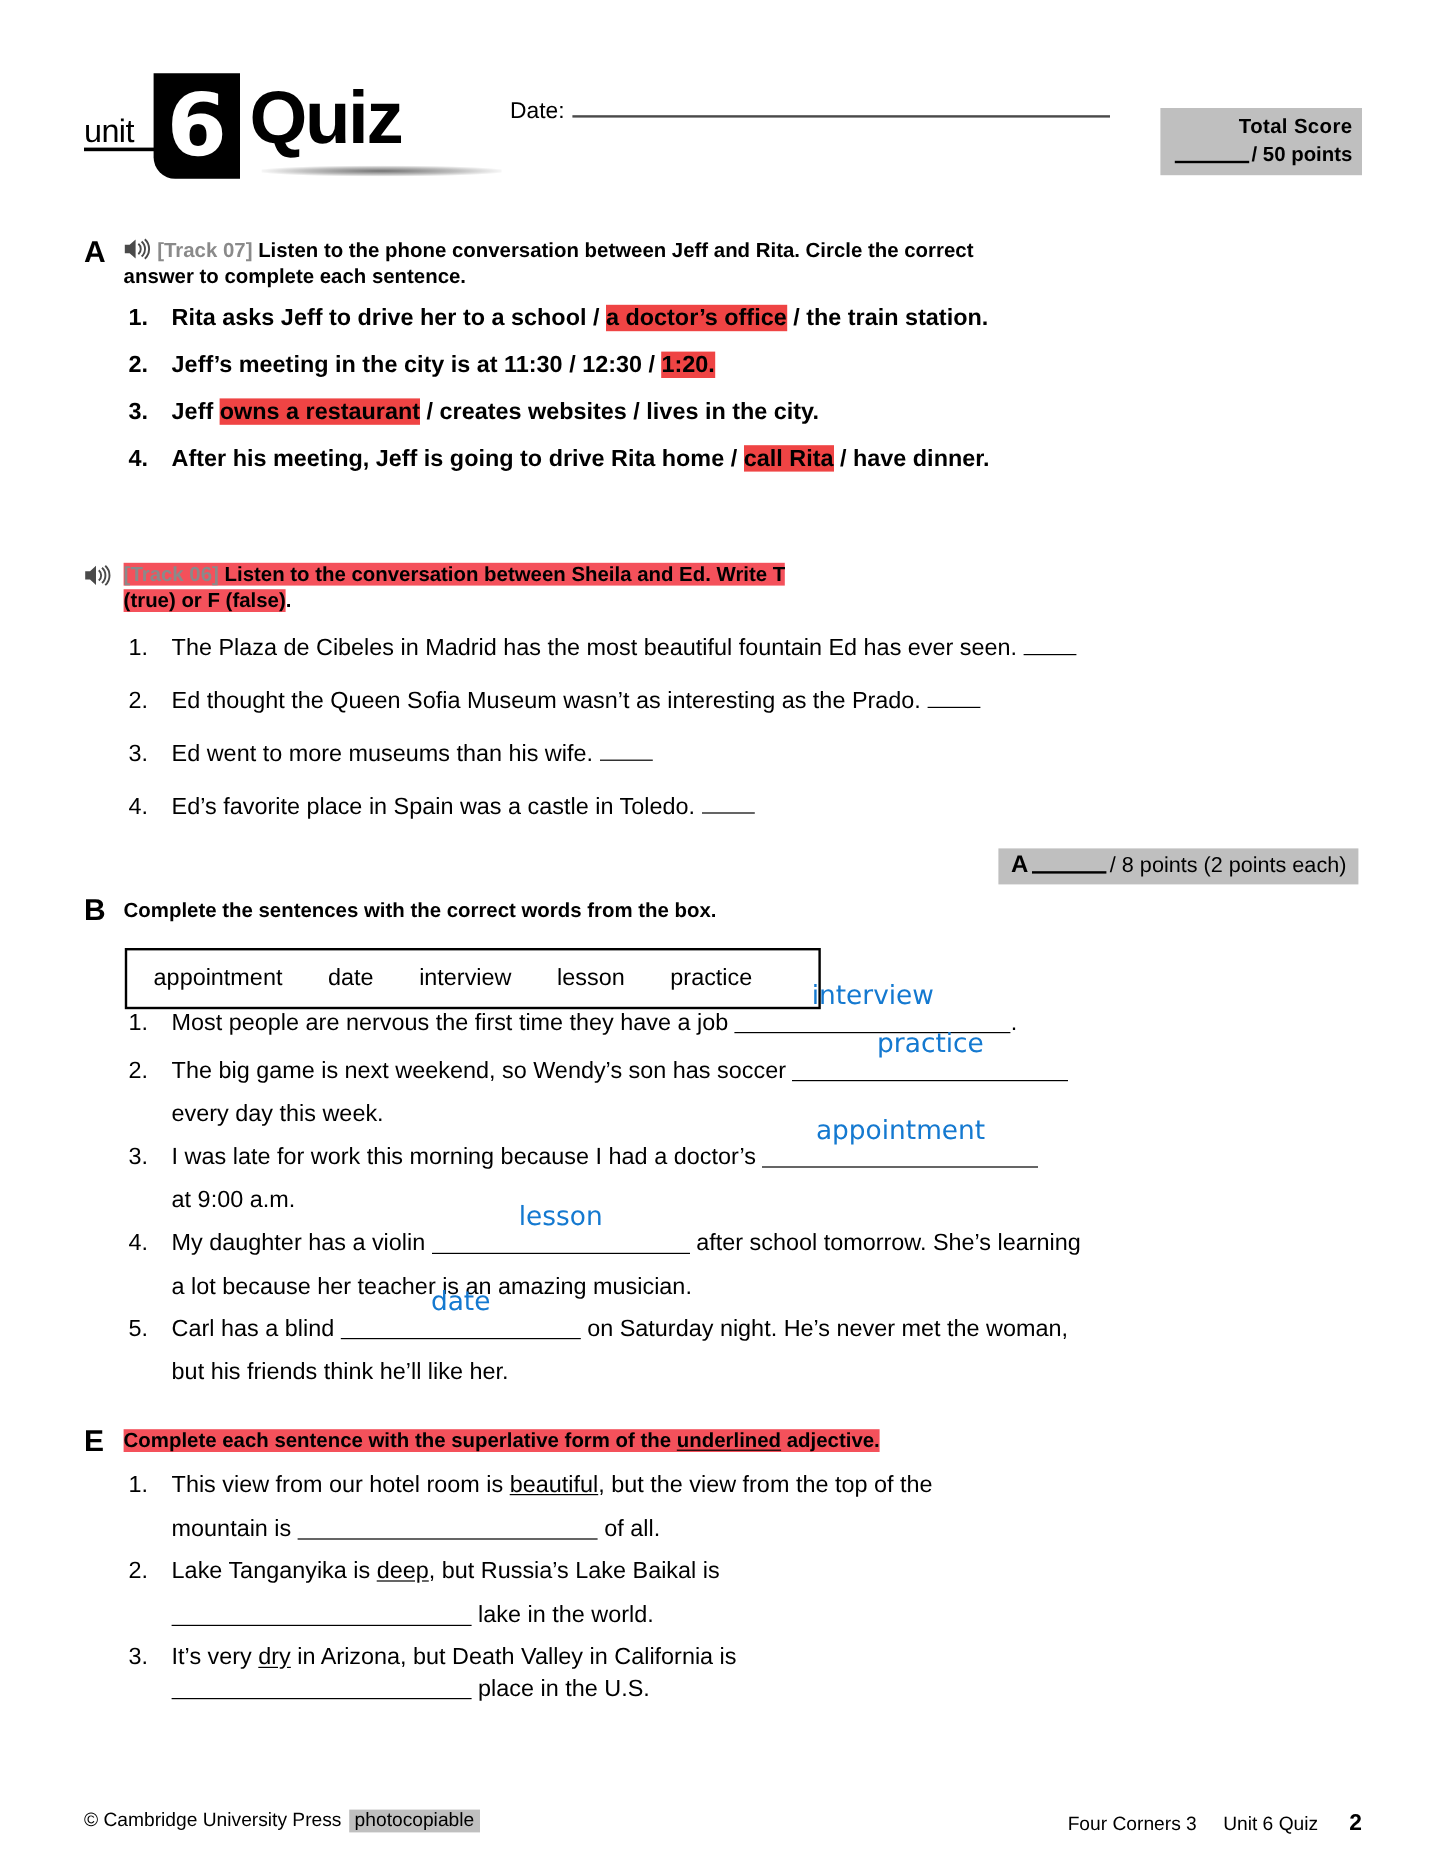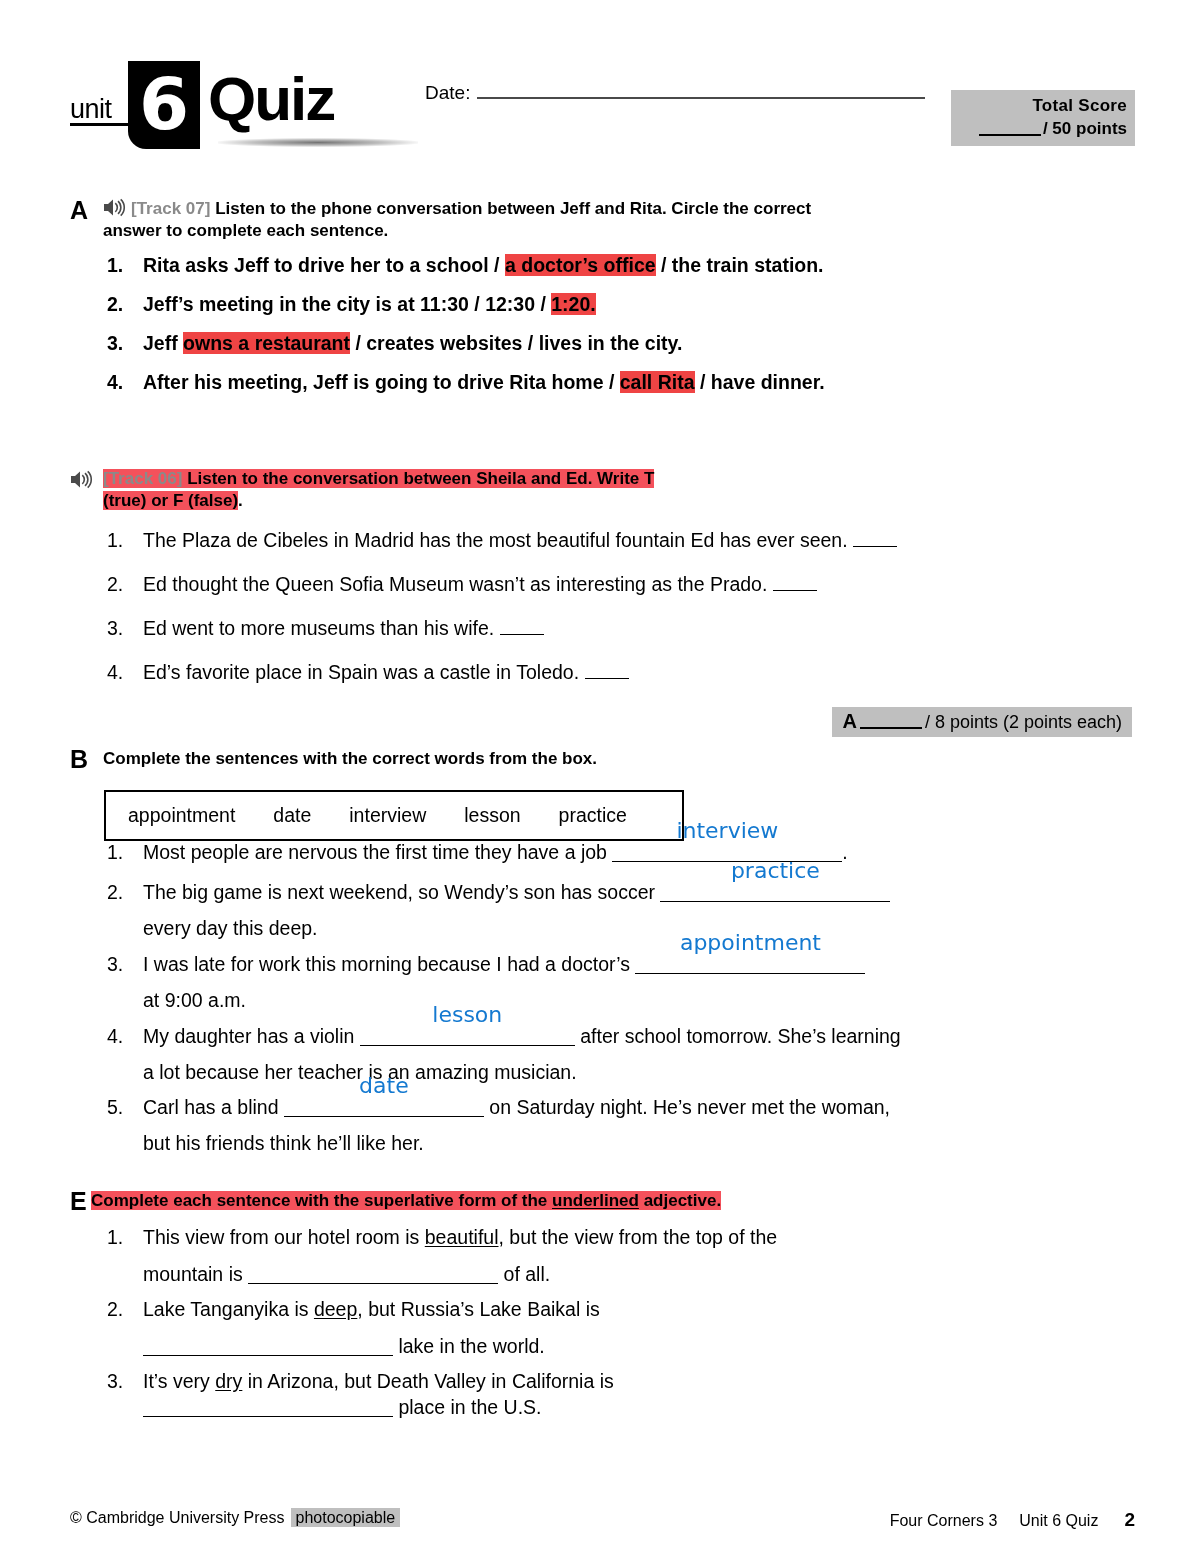--- a/index.html
+++ b/index.html
@@ -48,21 +48,21 @@
   }
 
   .namedate { position:absolute; left:355px; top:22px; width:500px; font-size:19px; }
   .nd-row { display:flex; align-items:baseline; margin-bottom:17px; }
   .nd-label { width:58px; flex:none; }
   .nd-line { flex:1; border-bottom:2px solid #4a4a4a; height:14px; }
   .nd-row.date .nd-label { width:52px; }
 
   .scorebox {
     position:absolute; right:0; top:30px;
-    width:184px; background:#bfbfbf;
+    width:168px; background:#bfbfbf;
     padding:6px 8px 7px 8px;
     text-align:right;
   }
   .scorebox .ttl { font-size:17px; font-weight:700; letter-spacing:0.3px; }
   .scorebox .pts { font-size:17px; font-weight:700; margin-top:3px; white-space:nowrap; }
   .scorebox .blankline {
     display:inline-block; width:62px; border-bottom:2px solid #000;
     height:13px; margin-right:2px; vertical-align:middle;
   }
 
@@ -206,28 +206,28 @@
   <div class="wordbank" id="wordbank" style="left:104px; top:790px; width:580px;">
       <span style="margin-right: 38px;">appointment</span>
       <span style="margin-right: 38px;">date</span>
       <span style="margin-right: 38px;">interview</span>
       <span style="margin-right: 38px;">lesson</span>
       <span>practice</span>
     </div>
 
   <ol class="items" id="listB" style="position:absolute; left:103px; top:840px; width:960px; font-weight:400;">
       <li style="margin-bottom: 14px;"><span class="num">1.</span><span>Most people are nervous the first time they have a job </span><span class="ans-wrap"><span class="ans-line" style="width:230px"></span><span class="ans-text">interview</span></span><span>.</span></li>
-      <li style="margin-bottom: 10px;"><span class="num">2.</span><span>The big game is next weekend, so Wendy’s son has soccer </span><span class="ans-wrap"><span class="ans-line" style="width:230px"></span><span class="ans-text">practice</span></span><span></span><div style="margin-top:10px">every day this deep.</div></li>
+      <li style="margin-bottom: 10px;"><span class="num">2.</span><span>The big game is next weekend, so Wendy’s son has soccer </span><span class="ans-wrap"><span class="ans-line" style="width:230px"></span><span class="ans-text">practice</span></span><span></span><div style="margin-top:10px">every day this week.</div></li>
       <li style="margin-bottom: 10px;"><span class="num">3.</span><span>I was late for work this morning because I had a doctor’s </span><span class="ans-wrap"><span class="ans-line" style="width:230px"></span><span class="ans-text">appointment</span></span><span></span><div style="margin-top:10px">at 9:00 a.m.</div></li>
       <li style="margin-bottom: 10px;"><span class="num">4.</span><span>My daughter has a violin </span><span class="ans-wrap"><span class="ans-line" style="width:215px"></span><span class="ans-text">lesson</span></span><span> after school tomorrow. She’s learning</span><div style="margin-top:10px">a lot because her teacher is an amazing musician.</div></li>
       <li style="margin-bottom: 10px;"><span class="num">5.</span><span>Carl has a blind </span><span class="ans-wrap"><span class="ans-line" style="width:200px"></span><span class="ans-text">date</span></span><span> on Saturday night. He’s never met the woman,</span><div style="margin-top:10px">but his friends think he’ll like her.</div></li>
     </ol>
 
   <div class="sec-letter" style="left:70px; top:1187px;">E</div>
-  <div class="instr" style="position:absolute; left:91px; top:1190px; width:800px;">
+  <div class="instr" style="position:absolute; left:103px; top:1190px; width:800px;">
     <span class="hl-r"><span>Complete each sentence with the superlative form of the </span><span class="u">underlined</span><span> adjective.</span></span>
   </div>
 
   <ol class="items" id="listE" style="position:absolute; left:103px; top:1225px; width:960px; font-weight:400;">
       <li style="margin-bottom: 9px;"><span class="num">1.</span><span>This view from our hotel room is </span><span class="u">beautiful</span><span>, but the view from the top of the</span><div style="margin-top:11px"><span>mountain is </span><span class="ans-line" style="width:250px"></span><span> of all.</span></div></li>
       <li style="margin-bottom: 9px;"><span class="num">2.</span><span>Lake Tanganyika is </span><span class="u">deep</span><span>, but Russia’s Lake Baikal is</span><div style="margin-top:11px"><span></span><span class="ans-line" style="width:250px"></span><span> lake in the world.</span></div></li>
       <li style="margin-bottom: 9px;"><span class="num">3.</span><span>It’s very </span><span class="u">dry</span><span> in Arizona, but Death Valley in California is</span><div style=""><span></span><span class="ans-line" style="width:250px"></span><span> place in the U.S.</span></div></li>
     </ol>
 
   <div class="footer">

